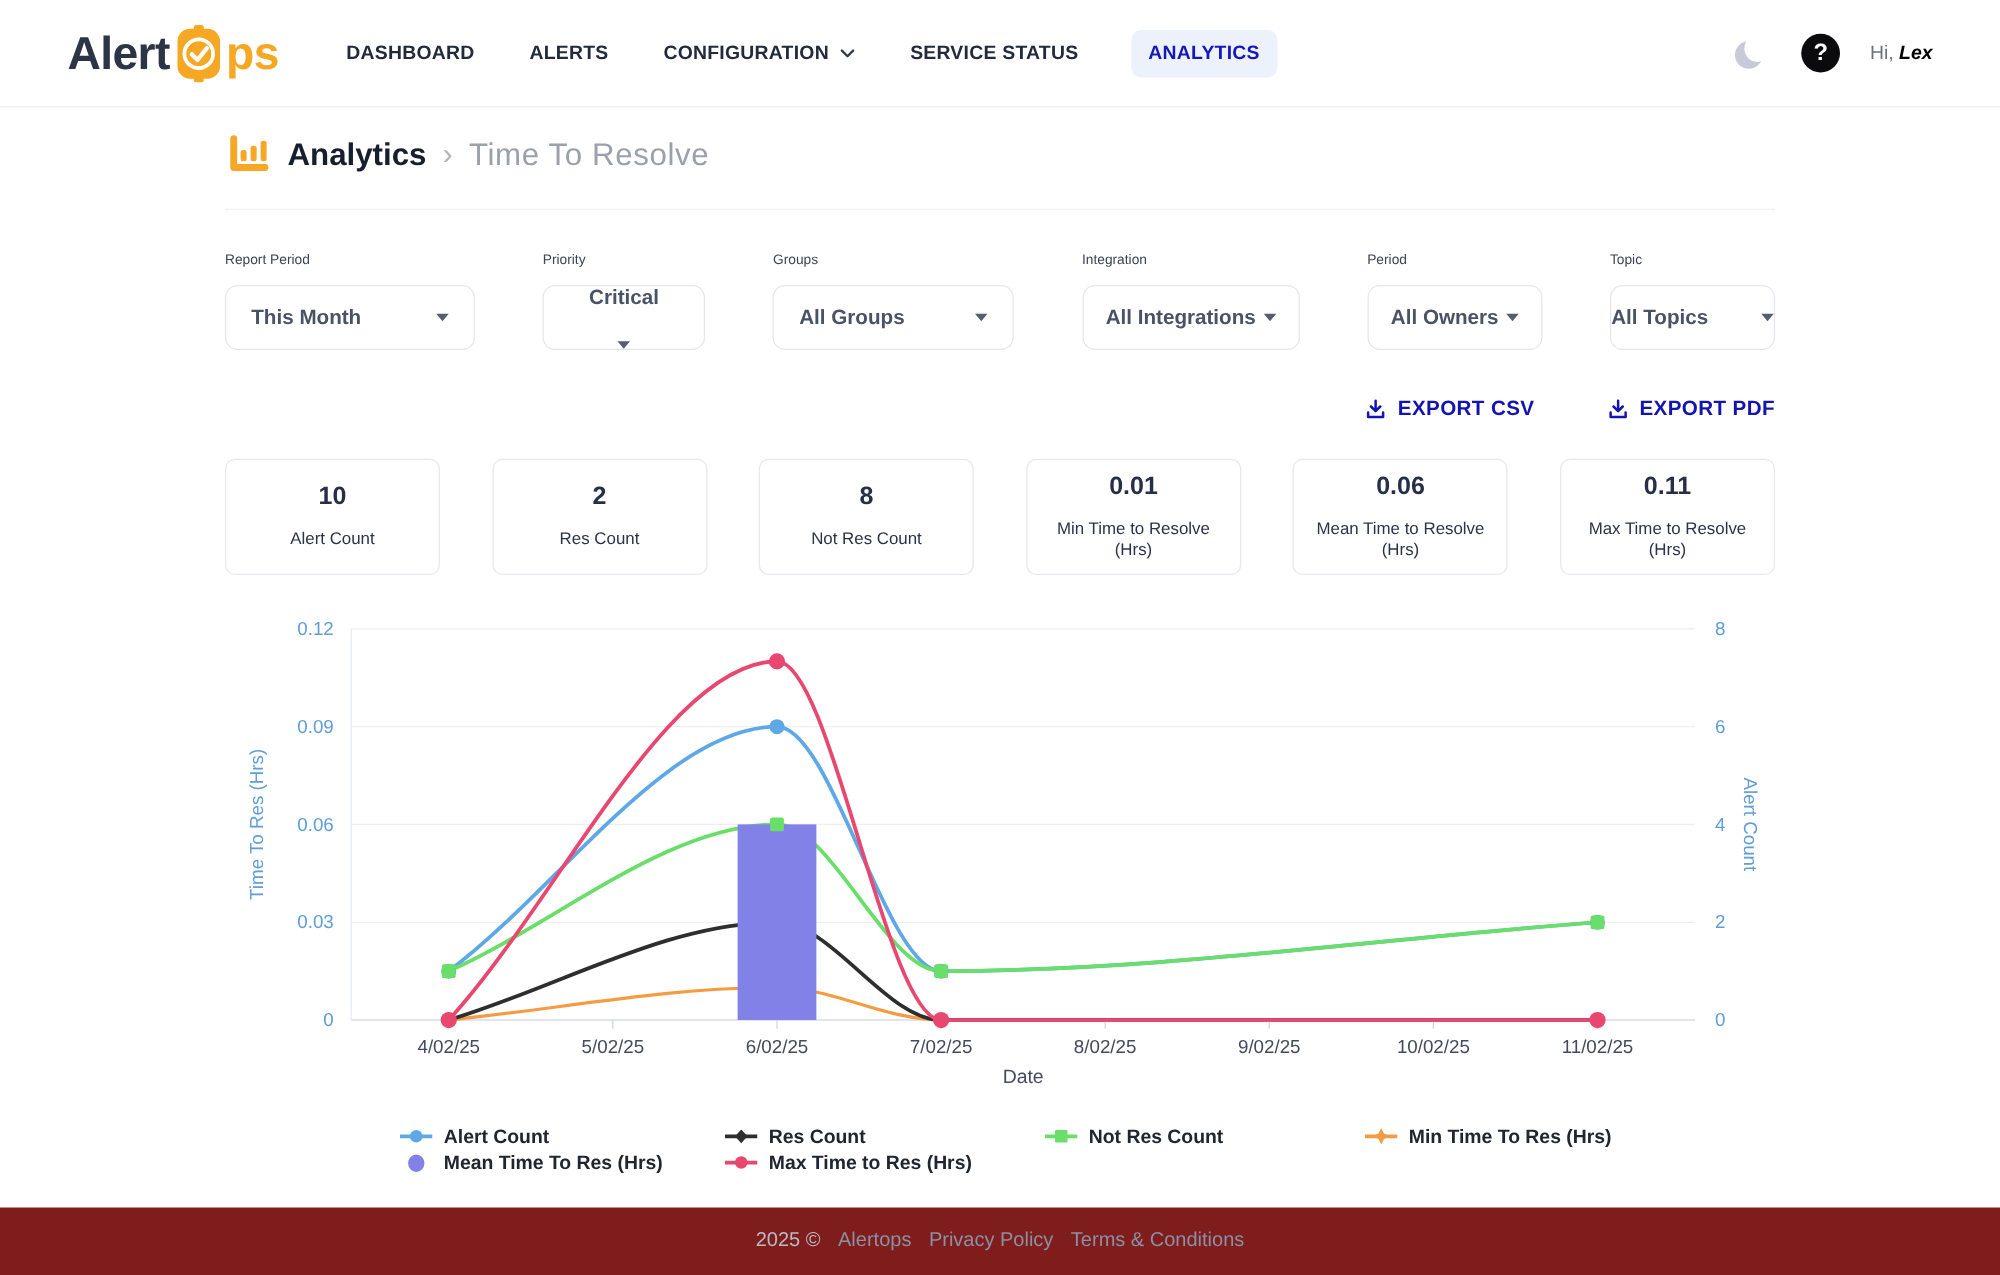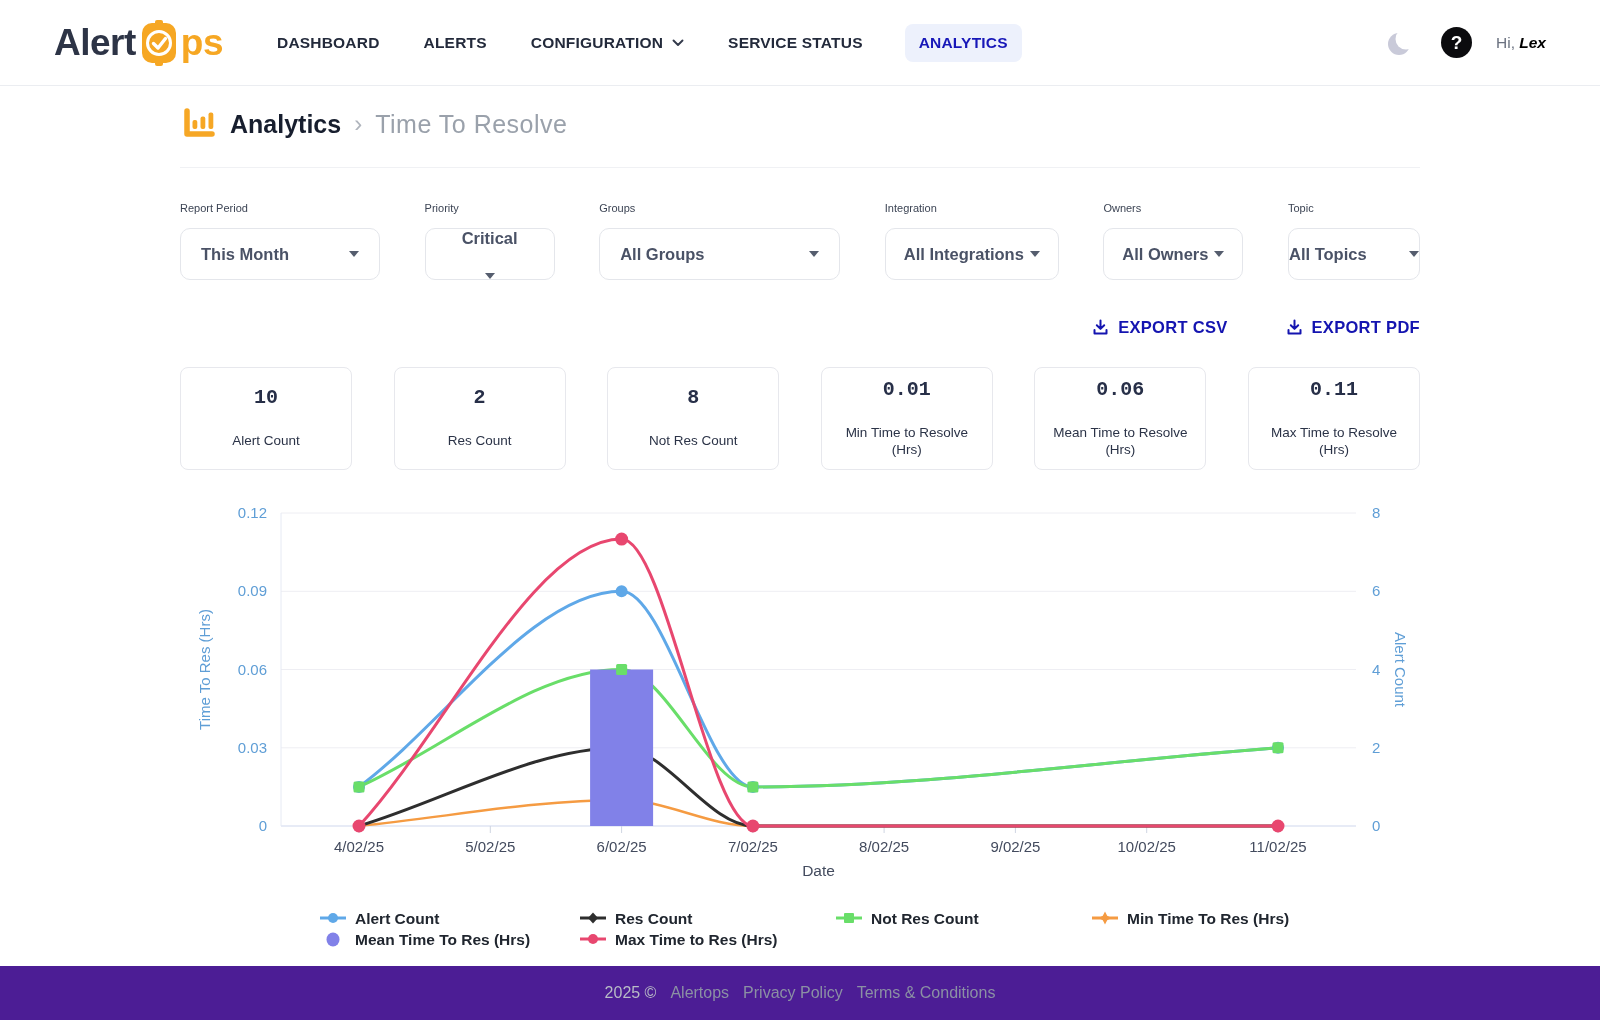--- a/index.html
+++ b/index.html
@@ -51,36 +51,36 @@
   .export-row { margin-top:38px; display:flex; justify-content:flex-end; gap:58px; }
   .export-btn { display:flex; align-items:center; gap:9px; font-size:16.5px;
     font-weight:700; letter-spacing:0.3px; color:#1414b0; cursor:pointer; background:none;
     border:none; font-family:inherit; }
 
   
   .stats { margin-top:30px; display:flex; justify-content:space-between; }
   .stat-card { width:172px; min-height:88px; border:1px solid #e7e8ed; border-radius:8px;
     display:flex; flex-direction:column; align-items:center; justify-content:center;
     padding:10px 4px; background:#fff; }
-  .stat-value { font-size:20px; font-weight:700; color:#272f48; margin-bottom:24px;font-family:Liberation Mono, monospace; }
+  .stat-value { font-size:20px; font-weight:700; color:#272f48; margin-bottom:14px; }
   .stat-label { font-size:13.5px; font-weight:500; color:#2b3347; text-align:center;
     line-height:1.25; }
 
   
   .chart-wrap { margin-top:28px; }
   svg text { font-family:"Liberation Sans", sans-serif; }
 
   
   .legend { margin-top:16px; margin-left:140px; display:grid;
     grid-template-columns:260px 256px 256px auto; row-gap:3px; }
   .legend-item { display:flex; align-items:center; gap:9px; cursor:pointer; }
   .legend-item span { font-size:15.5px; font-weight:700; color:#20262f; }
 
   
-  footer { flex:0 0 54px; background:#4c1d95; display:flex; align-items:center;
+  footer { flex:0 0 54px; background:#7f1d1d; display:flex; align-items:center;
     justify-content:center; gap:14px; font-size:16px; }
   .footer-year { color:#b8bcc6; }
   .footer-link { color:#8b90a4; cursor:pointer; }
 </style>
 </head>
 <body>
 
 <header>
   <div class="logo">
     <span class="logo-alert">Alert</span>
@@ -149,34 +149,34 @@
       </div>
       <div>
         <div class="filter-label">Priority</div>
         <div class="filter-box spread" style="width: 130px; flex-direction: column;">
           <span>Critical</span>
           <span class="caret"></span>
         </div>
       </div>
       <div>
         <div class="filter-label">Groups</div>
-        <div class="filter-box spread" style="width: 241px;">
+        <div class="filter-box spread" style="width: 193px;">
           <span>All Groups</span>
           <span class="caret"></span>
         </div>
       </div>
       <div>
         <div class="filter-label">Integration</div>
         <div class="filter-box compact" style="width: 174px;">
           <span>All Integrations</span>
           <span class="caret"></span>
         </div>
       </div>
       <div>
-        <div class="filter-label">Owners</div>
+        <div class="filter-label">Period</div>
         <div class="filter-box compact" style="width: 140px;">
           <span>All Owners</span>
           <span class="caret"></span>
         </div>
       </div>
       <div>
         <div class="filter-label">Topic</div>
         <div class="filter-box compact" style="width: 132px; justify-content: space-between;">
           <span>All Topics</span>
           <span class="caret"></span>

